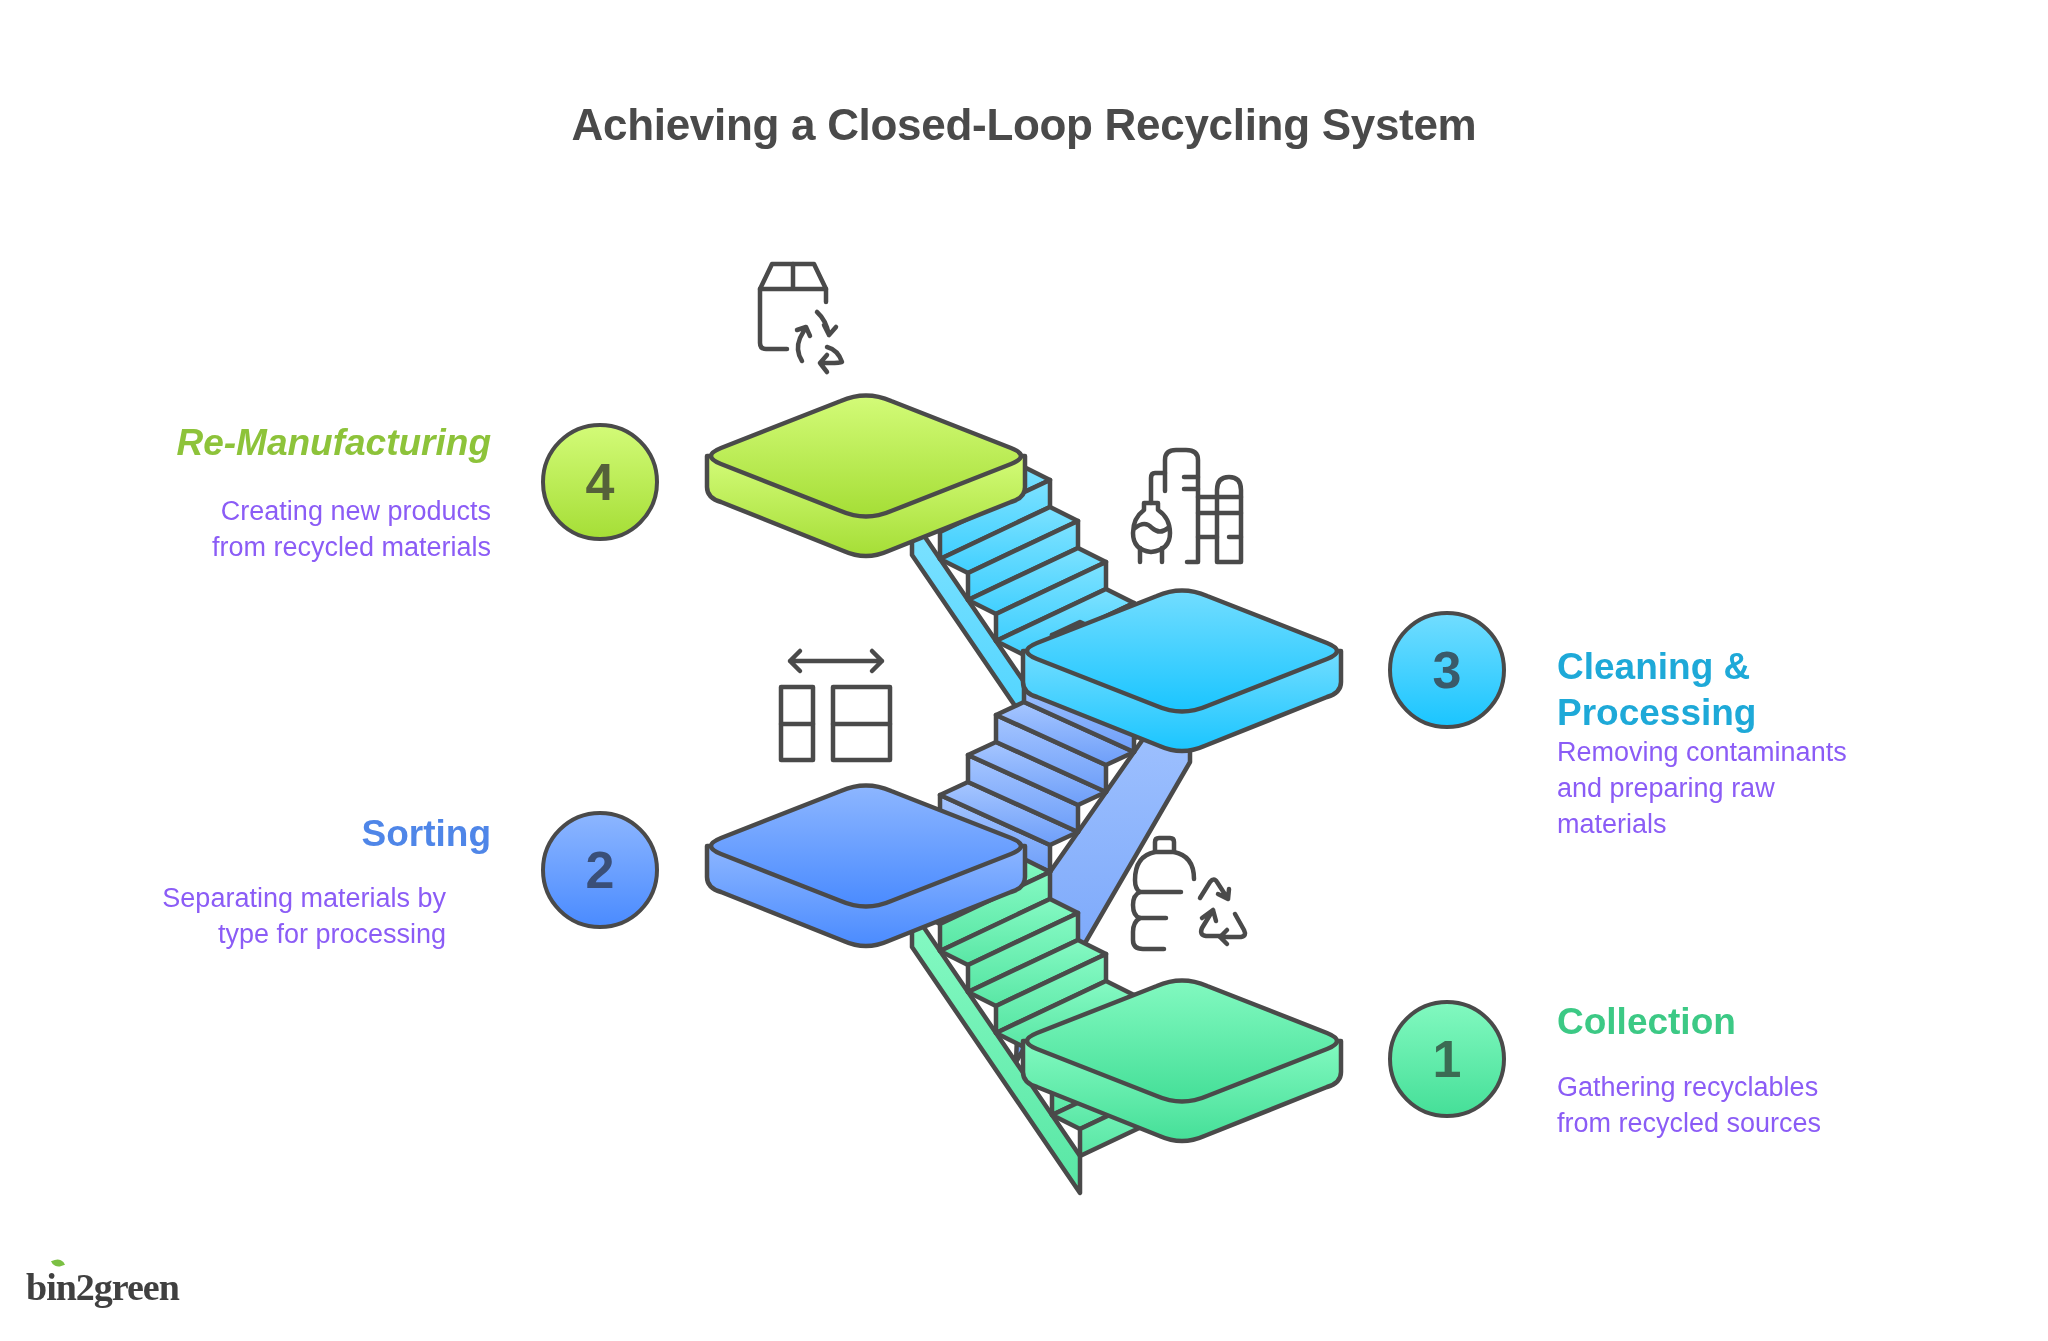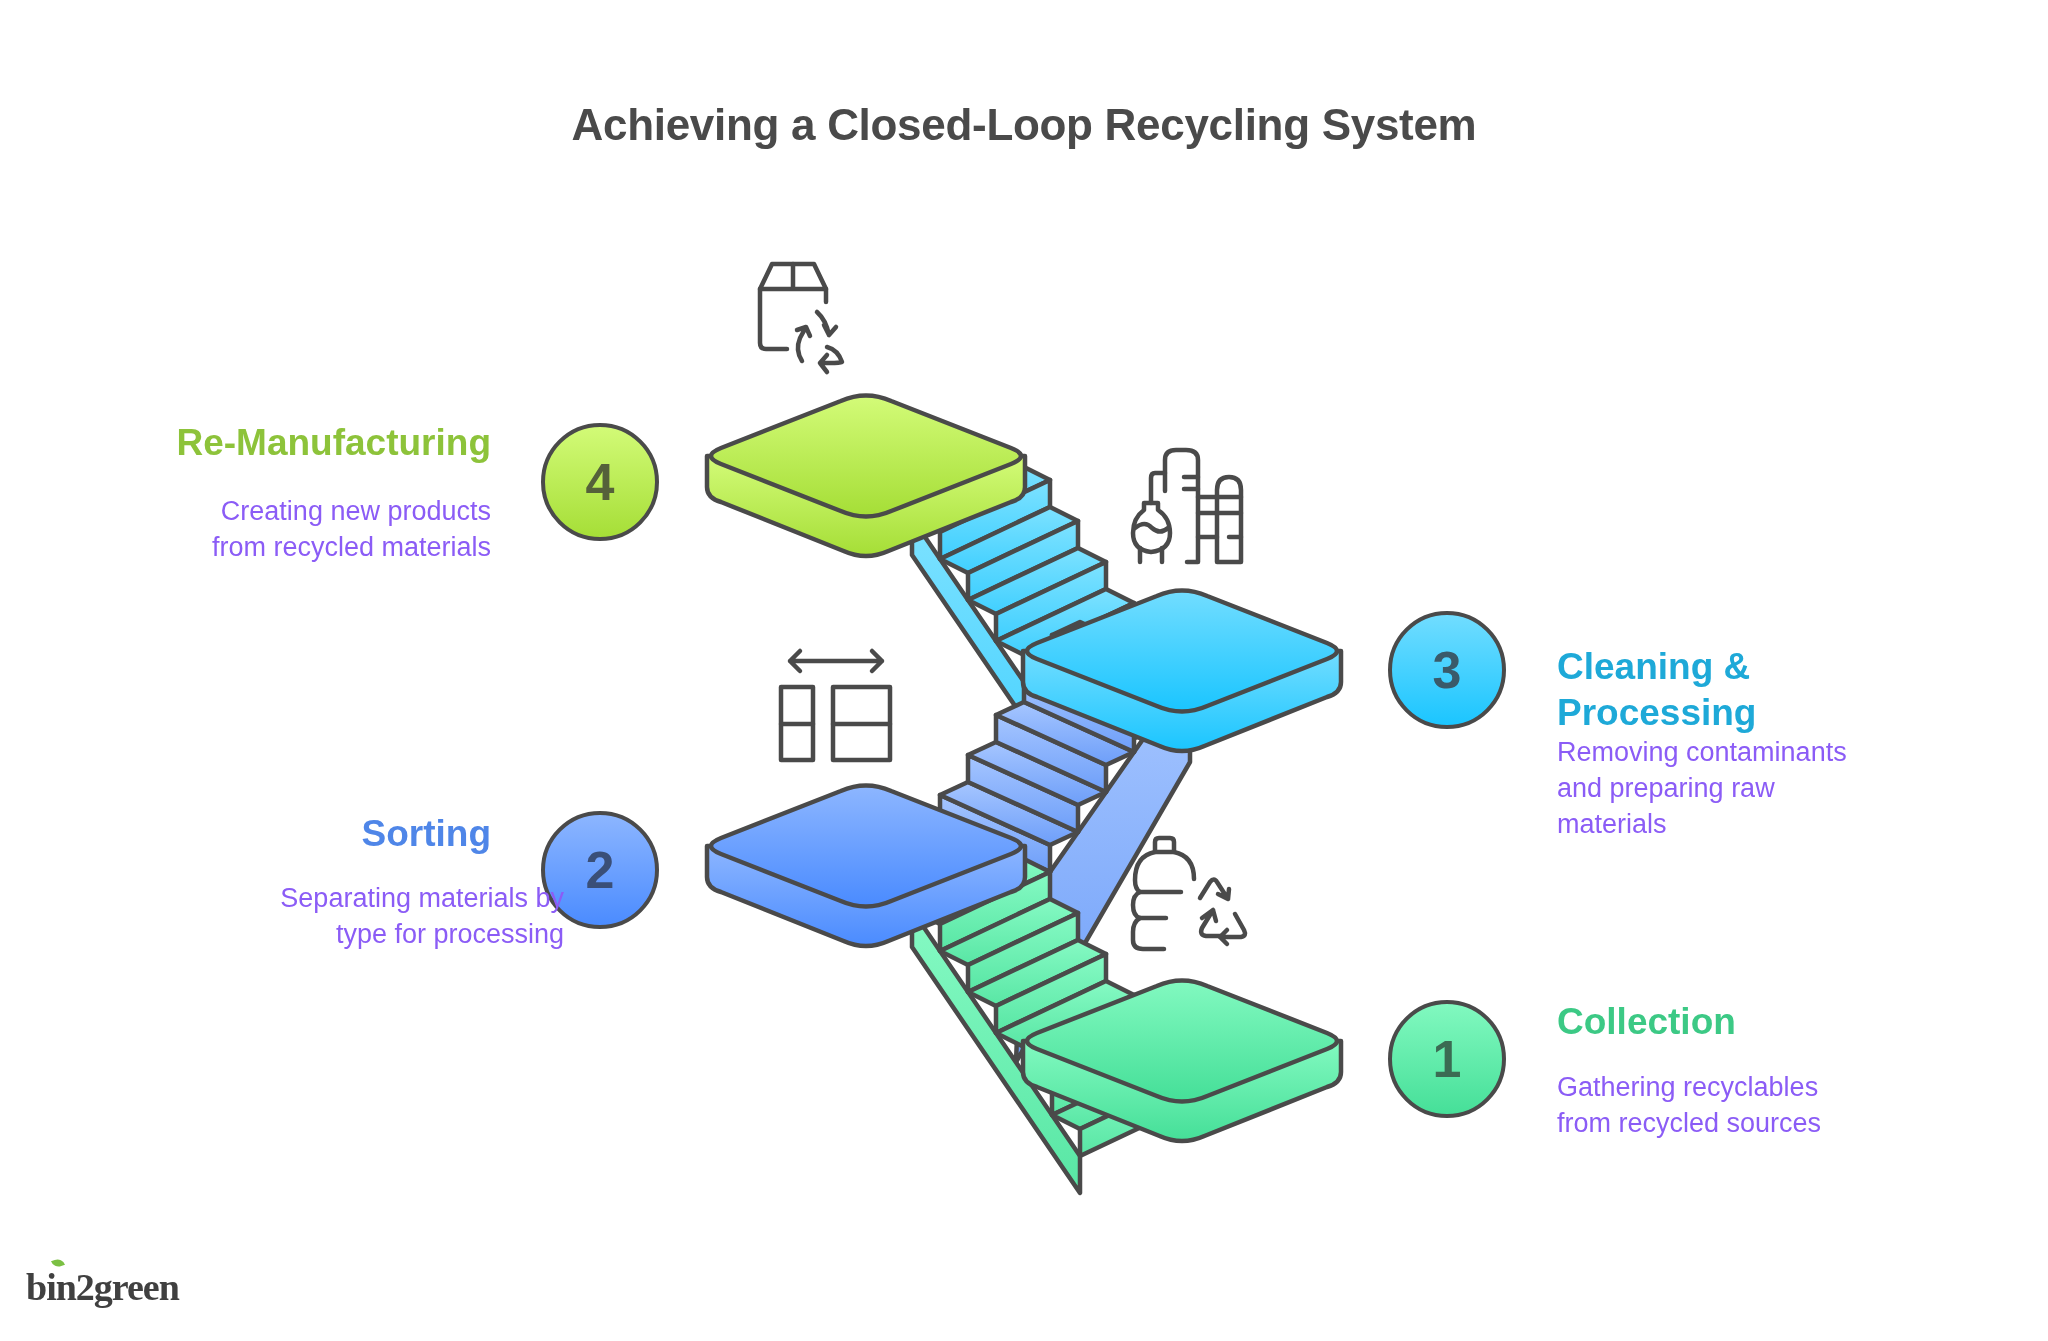--- a/index.html
+++ b/index.html
@@ -213,38 +213,38 @@
   <g fill="none" stroke="#4a4a4a" stroke-width="4.5" stroke-linecap="round" stroke-linejoin="round">
     <path d="M1155 852 V842 Q1155 838 1159 838 H1170 Q1174 838 1174 842 V852"></path>
     <path d="M1194 879 Q1194 856 1174 852 H1155 Q1135 856 1135 880 Q1135 889 1140 892 Q1133 895 1133 905 Q1133 916 1140 918 Q1133 922 1133 932 V940 Q1133 949 1143 949 H1164"></path>
     <path d="M1140 892 H1181 M1140 918 H1166"></path>
     <path d="M1200 898 L1210 882 Q1214 877 1217 882 L1228 899 M1228 899 L1229 889 M1228 899 L1218 894"></path>
     <path d="M1213 910 L1202 928 Q1199 935 1206 936 H1222 M1202 918 L1213 910 L1216 921"></path>
     <path d="M1235 914 L1244 930 Q1247 936 1241 937 H1220 M1227 930 L1220 937 L1227 944"></path>
   </g>
 </svg>
 
-<div class="step-label right-align" style="right:1557px; top:420px; color:#8dc33a;">Re-Manufacturing</div>
+<div class="step-label right-align" style="right:1557px; top:420px; color:#8dc33a;font-style:italic;">Re-Manufacturing</div>
 <div class="step-desc right-align" style="right:1557px; top:493px;">
   <div>Creating new products</div>
   <div>from recycled materials</div>
 </div>
 
 <div class="step-label" style="left:1557px; top:644px; color:#1ea9d8;">
   <div>Cleaning &amp;</div>
   <div>Processing</div>
 </div>
 <div class="step-desc" style="left:1557px; top:734px;">
   <div>Removing contaminants</div>
   <div>and preparing raw</div>
   <div>materials</div>
 </div>
 
 <div class="step-label right-align" style="right:1557px; top:811px; color:#4f86e8;">Sorting</div>
-<div class="step-desc right-align" style="right:1484px; top:880px;">
+<div class="step-desc right-align" style="right:1602px; top:880px;">
   <div>Separating materials by</div>
   <div>type for processing</div>
 </div>
 
 <div class="step-label" style="left:1557px; top:999px; color:#3cc985;">Collection</div>
 <div class="step-desc" style="left:1557px; top:1069px;">
   <div>Gathering recyclables</div>
   <div>from recycled sources</div>
 </div>
 

